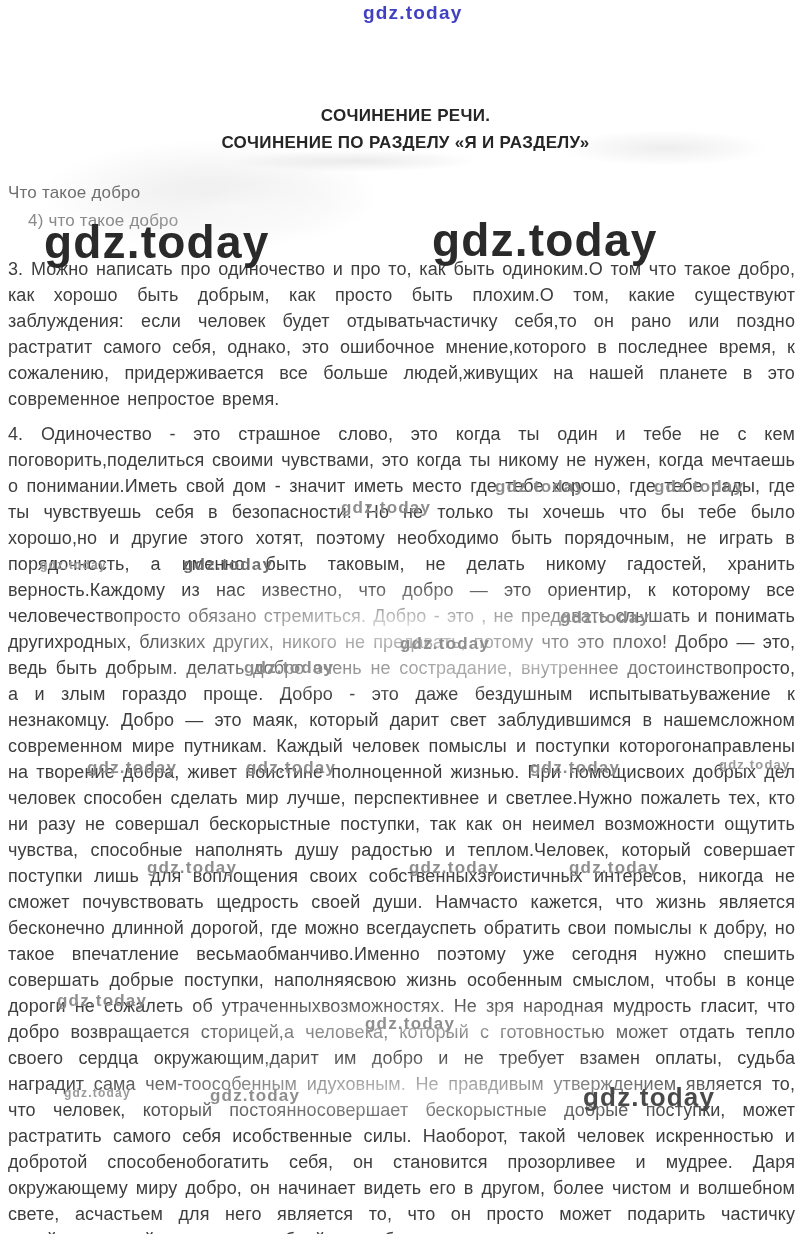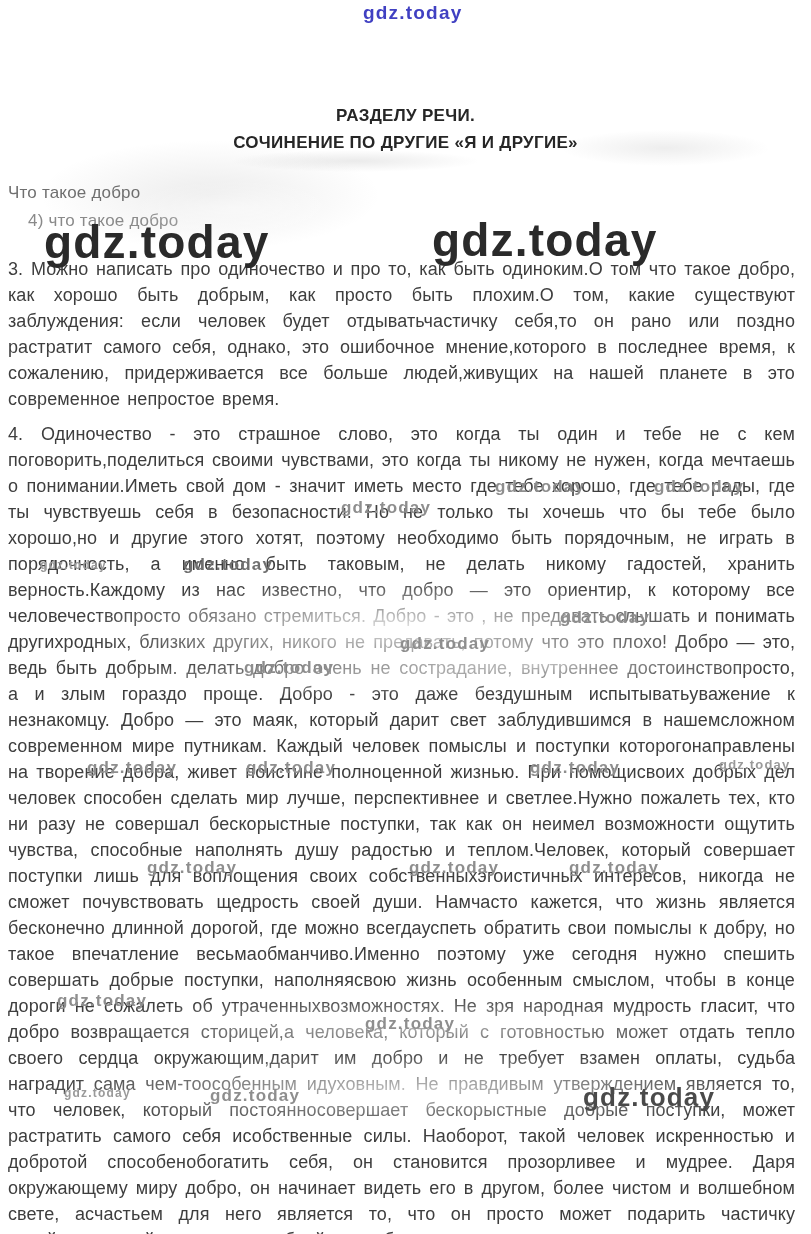--- a/index.html
+++ b/index.html
@@ -58,22 +58,22 @@
 </style>
 </head>
 <body>
 
 <div class="page">
 
   <div class="smudge s1"></div>
   <div class="smudge s2"></div>
   <div class="smudge s3"></div>
 
-  <div class="title-line t1">РАЗДЕЛУ РЕЧИ.</div>
-  <div class="title-line t2">СОЧИНЕНИЕ ПО ДРУГИЕ «Я И ДРУГИЕ»</div>
+  <div class="title-line t1">СОЧИНЕНИЕ РЕЧИ.</div>
+  <div class="title-line t2">СОЧИНЕНИЕ ПО РАЗДЕЛУ «Я И РАЗДЕЛУ»</div>
 
   <div class="note n1">Что такое добро</div>
   <div class="note n2">4) что такое добро</div>
 
   <div class="essay">
     <p>3. Можно написать про одиночество и про то, как быть одиноким.О том что такое добро, как хорошо быть добрым, как просто быть плохим.О том, какие существуют заблуждения: если человек будет отдыватьчастичку себя,то он рано или поздно растратит самого себя, однако, это ошибочное мнение,которого в последнее время, к сожалению, придерживается все больше людей,живущих на нашей планете в это современное непростое время.</p>
     <p>4. Одиночество - это страшное слово, это когда ты один и тебе не с кем поговорить,поделиться своими чувствами, это когда ты никому не нужен, когда мечтаешь о понимании.Иметь свой дом - значит иметь место где тебе хорошо, где тебе рады, где ты чувствуешь себя в безопасности. Но не только ты хочешь что бы тебе было хорошо,но и другие этого хотят, поэтому необходимо быть порядочным, не играть в порядочность, а именно быть таковым, не делать никому гадостей, хранить верность.Каждому из нас известно, что добро — это ориентир, к которому все человечествопросто обязано стремиться. Добро - это , не предавать слышать и понимать другихродных, близких других, никого не предавать, потому что это плохо! Добро — это, ведь быть добрым. делать добро очень не сострадание, внутреннее достоинствопросто, а и злым гораздо проще. Добро - это даже бездушным испытыватьуважение к незнакомцу. Добро — это маяк, который дарит свет заблудившимся в нашемсложном современном мире путникам. Каждый человек помыслы и поступки которогонаправлены на творение добра, живет поистине полноценной жизнью. При помощисвоих добрых дел человек способен сделать мир лучше, перспективнее и светлее.Нужно пожалеть тех, кто ни разу не совершал бескорыстные поступки, так как он неимел возможности ощутить чувства, способные наполнять душу радостью и теплом.Человек, который совершает поступки лишь для воплощения своих собственныхэгоистичных интересов, никогда не сможет почувствовать щедрость своей души. Намчасто кажется, что жизнь является бесконечно длинной дорогой, где можно всегдауспеть обратить свои помыслы к добру, но такое впечатление весьмаобманчиво.Именно поэтому уже сегодня нужно спешить совершать добрые поступки, наполняясвою жизнь особенным смыслом, чтобы в конце дороги не сожалеть об утраченныхвозможностях. Не зря народная мудрость гласит, что добро возвращается сторицей,а человека, который с готовностью может отдать тепло своего сердца окружающим,дарит им добро и не требует взамен оплаты, судьба наградит сама чем-тоособенным идуховным. Не правдивым утверждением является то, что человек, который постоянносовершает бескорыстные добрые поступки, может растратить самого себя исобственные силы. Наоборот, такой человек искренностью и добротой способенобогатить себя, он становится прозорливее и мудрее. Даря окружающему миру добро, он начинает видеть его в другом, более чистом и волшебном свете, асчастьем для него является то, что он просто может подарить частичку своейотзывчивой и искренне доброй души ближнему.</p>
   </div>
 
   <div class="fade f1"></div>

